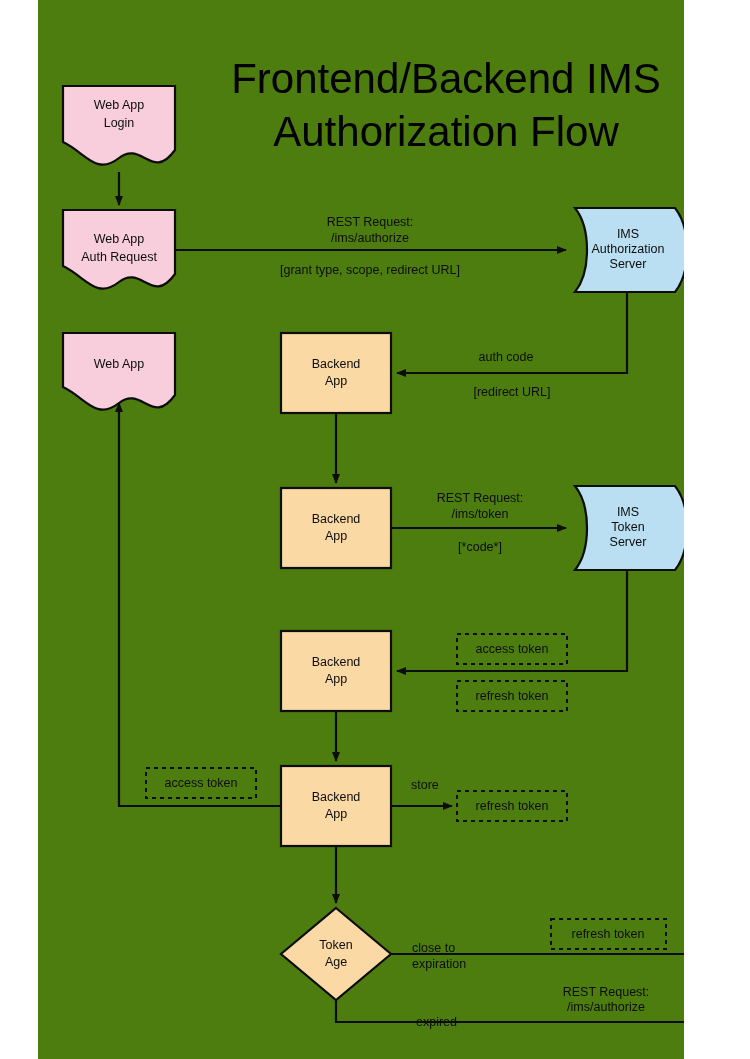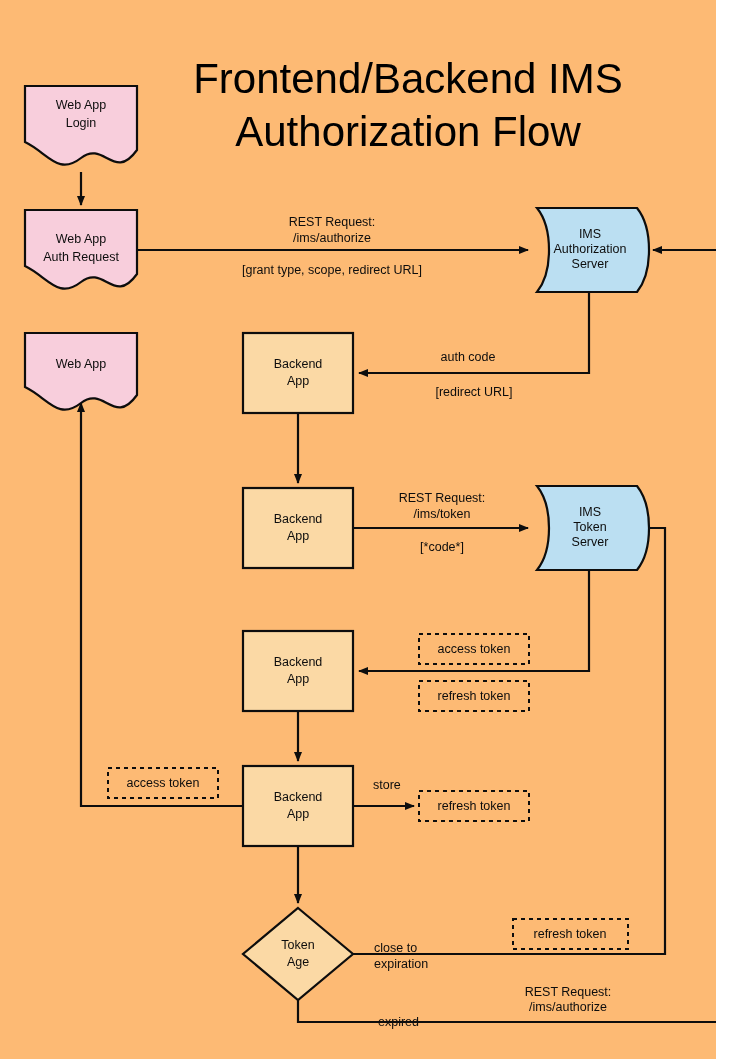--- a/index.html
+++ b/index.html
@@ -2,25 +2,26 @@
 <html><head>
 <meta charset="utf-8">
 <style>
   html, body {
     margin: 0;
     padding: 0;
     background: #ffffff;
   }
   #page {
     position: relative;
-    width: 716px;
+    width: 646px;
     height: 1059px;
-    background: #fdba74;
+    background: #4d7c0f;
     overflow: hidden;
     font-family: "Liberation Sans", sans-serif;
+    margin-left: 38px;
   }
   svg.diagram {
     position: absolute;
     left: 0;
     top: 0;
     width: 750px;
     height: 1059px;
   }
   .node-fill-pink   { fill: #f8cedc; }
   .node-fill-orange { fill: #fbd9a5; }

